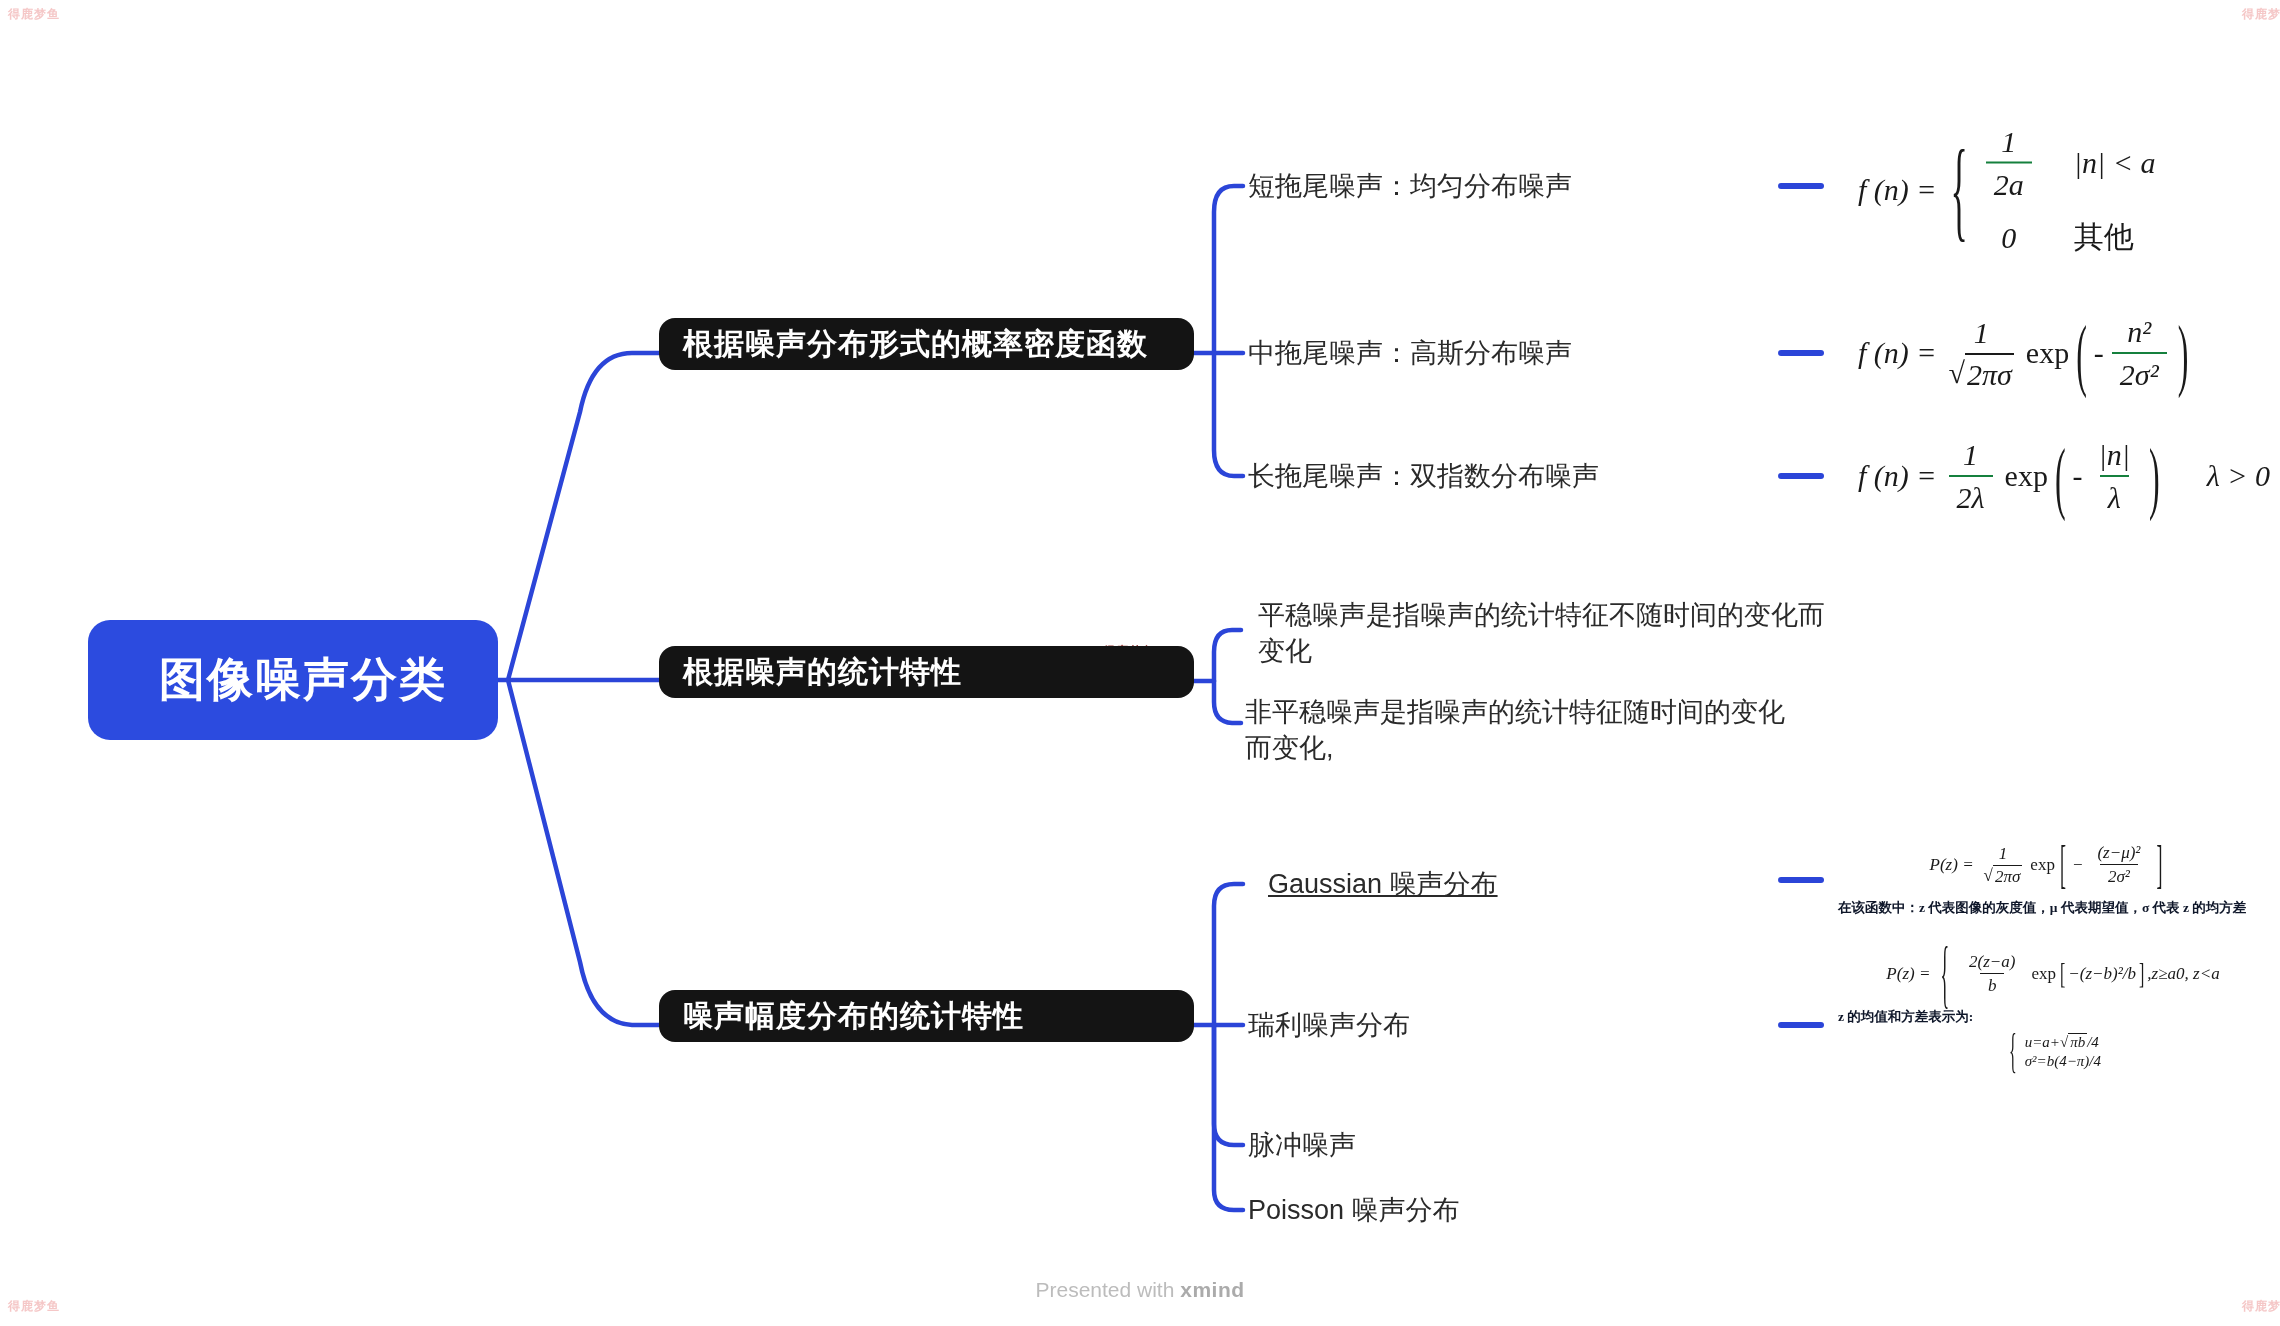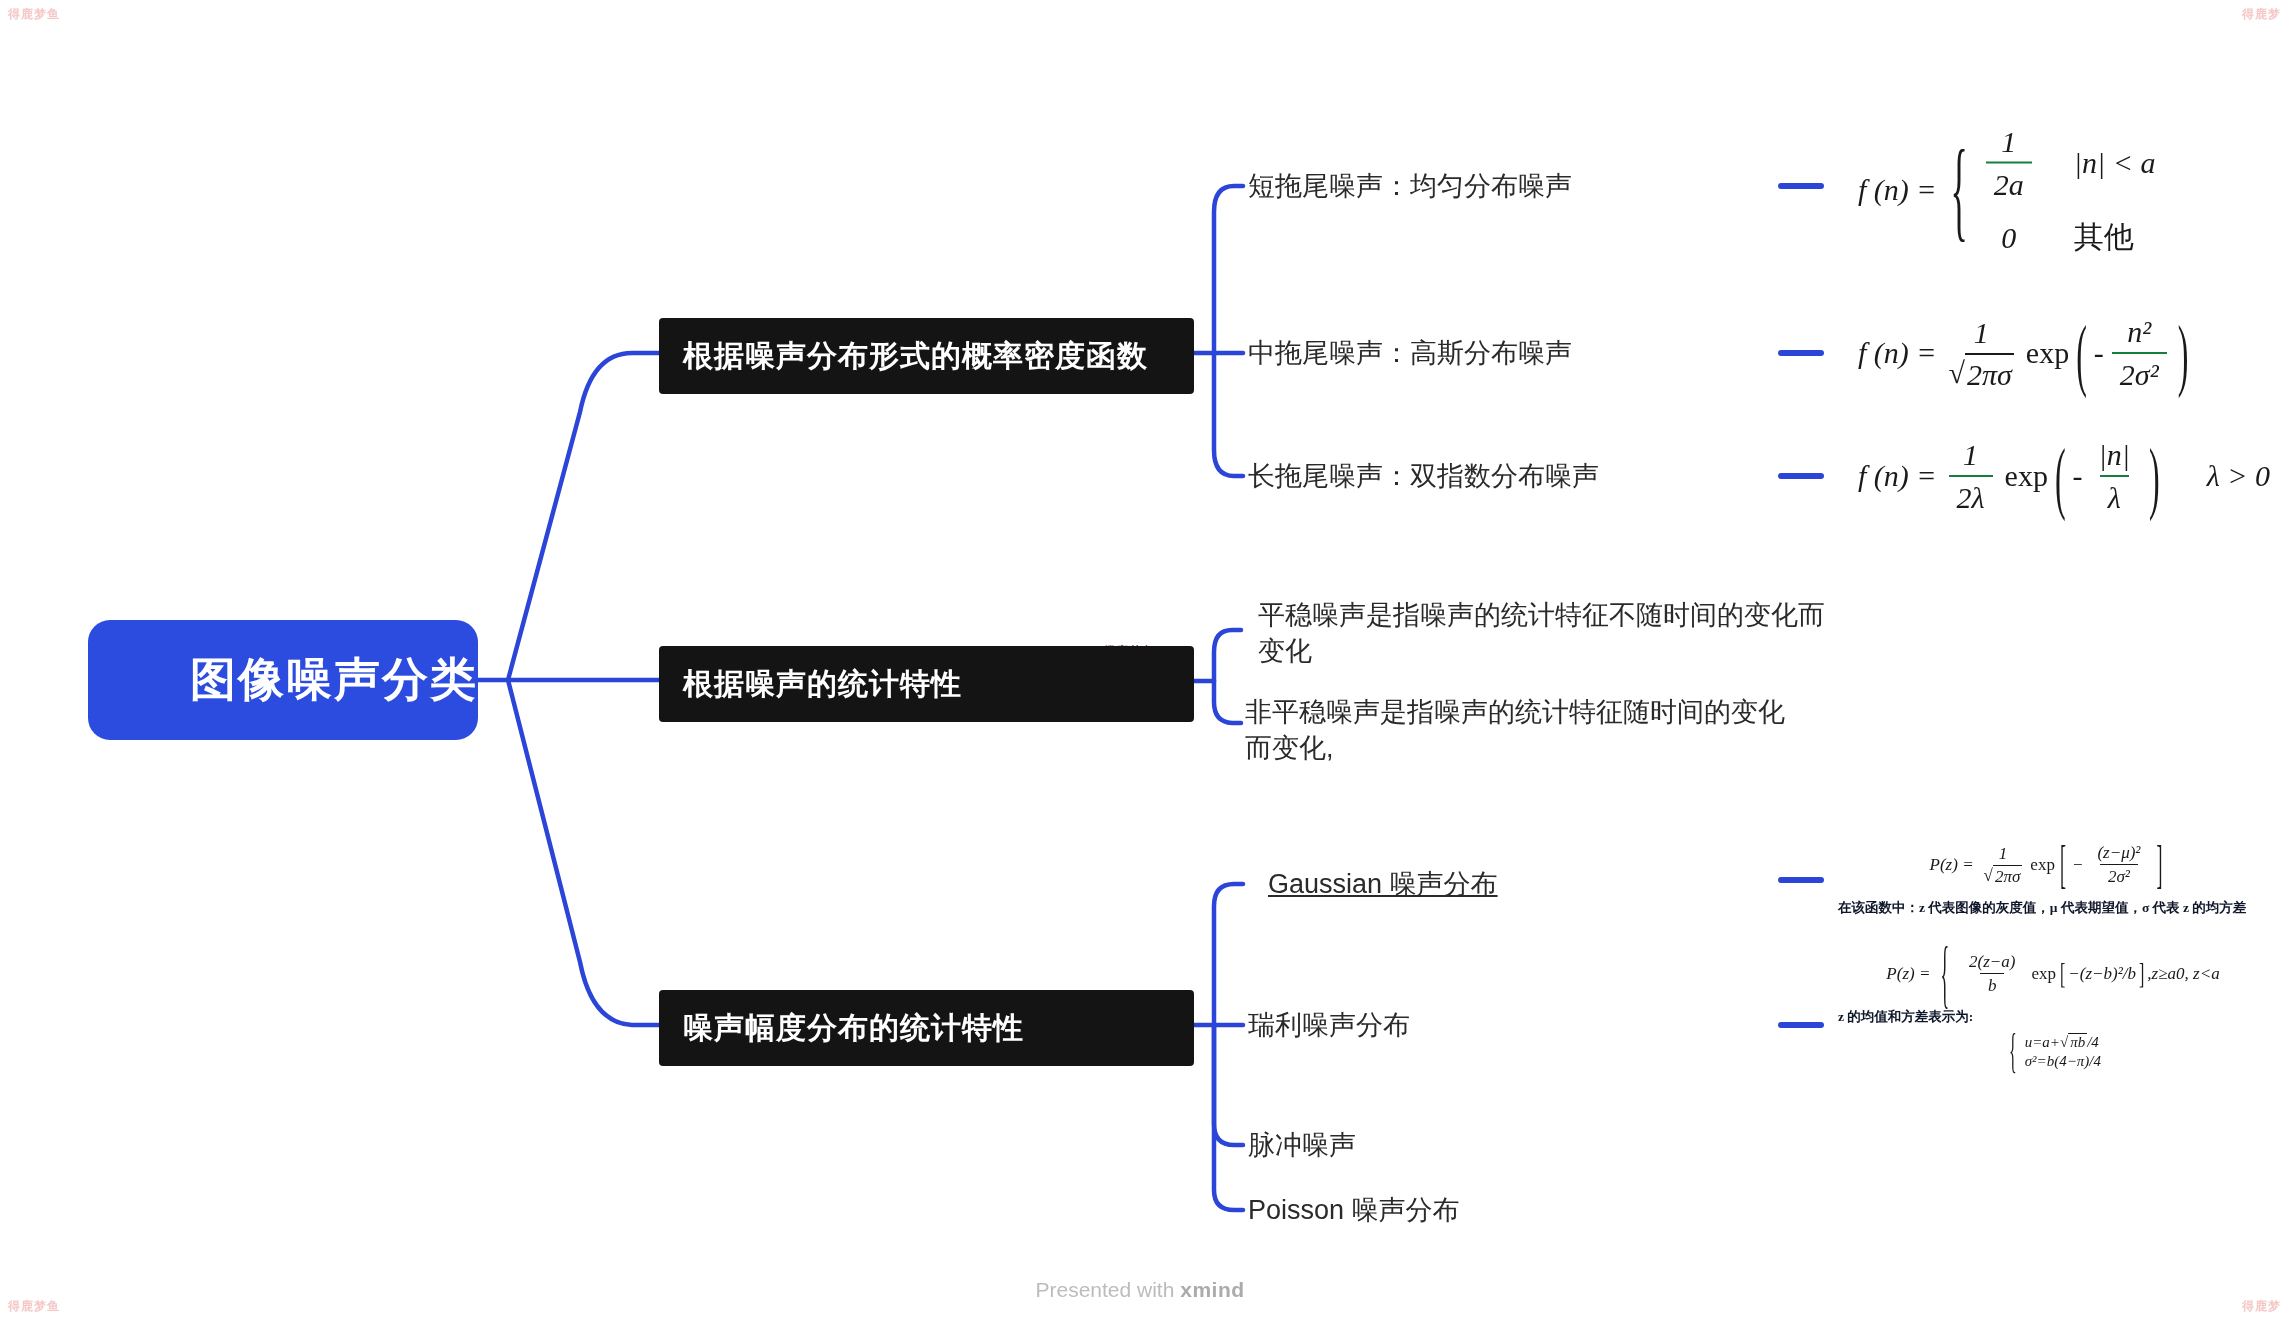--- a/index.html
+++ b/index.html
@@ -3,24 +3,24 @@
 <meta charset="utf-8">
 <style>
   html,body{margin:0;padding:0;background:#ffffff;}
   .canvas{position:relative;width:2280px;height:1326px;background:#ffffff;overflow:hidden;
           font-family:"Liberation Sans",sans-serif;}
   .links{position:absolute;left:0;top:0;width:2280px;height:1326px;}
   .links path{fill:none;stroke:#2B45D8;stroke-width:4.5;stroke-linecap:round;stroke-linejoin:round;}
   .links path.dash{stroke-width:6;}
 
   .root-node{position:absolute;left:88px;top:620px;width:390px;height:120px;background:#2C4BDF;
-             color:#ffffff;border-radius:22px;display:flex;align-items:center;justify-content:flex-end;
-             font-weight:bold;font-size:46px;letter-spacing:2px;}
-  .topic-node{position:absolute;left:659px;width:535px;height:76px;background:#141414;color:#ffffff;
-              border-radius:4px;display:flex;align-items:center;padding-left:24px;box-sizing:border-box;
+             color:#ffffff;border-radius:22px;display:flex;align-items:center;justify-content:center;
+             font-weight:bold;font-size:46px;letter-spacing:2px;padding-left:20px;}
+  .topic-node{position:absolute;left:659px;width:535px;height:52px;background:#141414;color:#ffffff;
+              border-radius:16px;display:flex;align-items:center;padding-left:24px;box-sizing:border-box;
               font-weight:bold;font-size:30px;letter-spacing:1px;}
   .child{position:absolute;transform:translateY(-50%);font-size:27px;color:#2a2a2a;white-space:nowrap;}
   .para{position:absolute;font-size:27px;color:#2a2a2a;line-height:36px;}
 
   
   .formula{position:absolute;display:flex;align-items:center;font-family:"Liberation Serif",serif;
            font-style:italic;color:#1a1a1a;}
   .f-main{font-size:30px;transform:translateY(-50%);}
   .lhs{margin-right:6px;white-space:nowrap;}
   .frac{display:inline-flex;flex-direction:column;align-items:center;margin:0 6px;line-height:1.3;}

